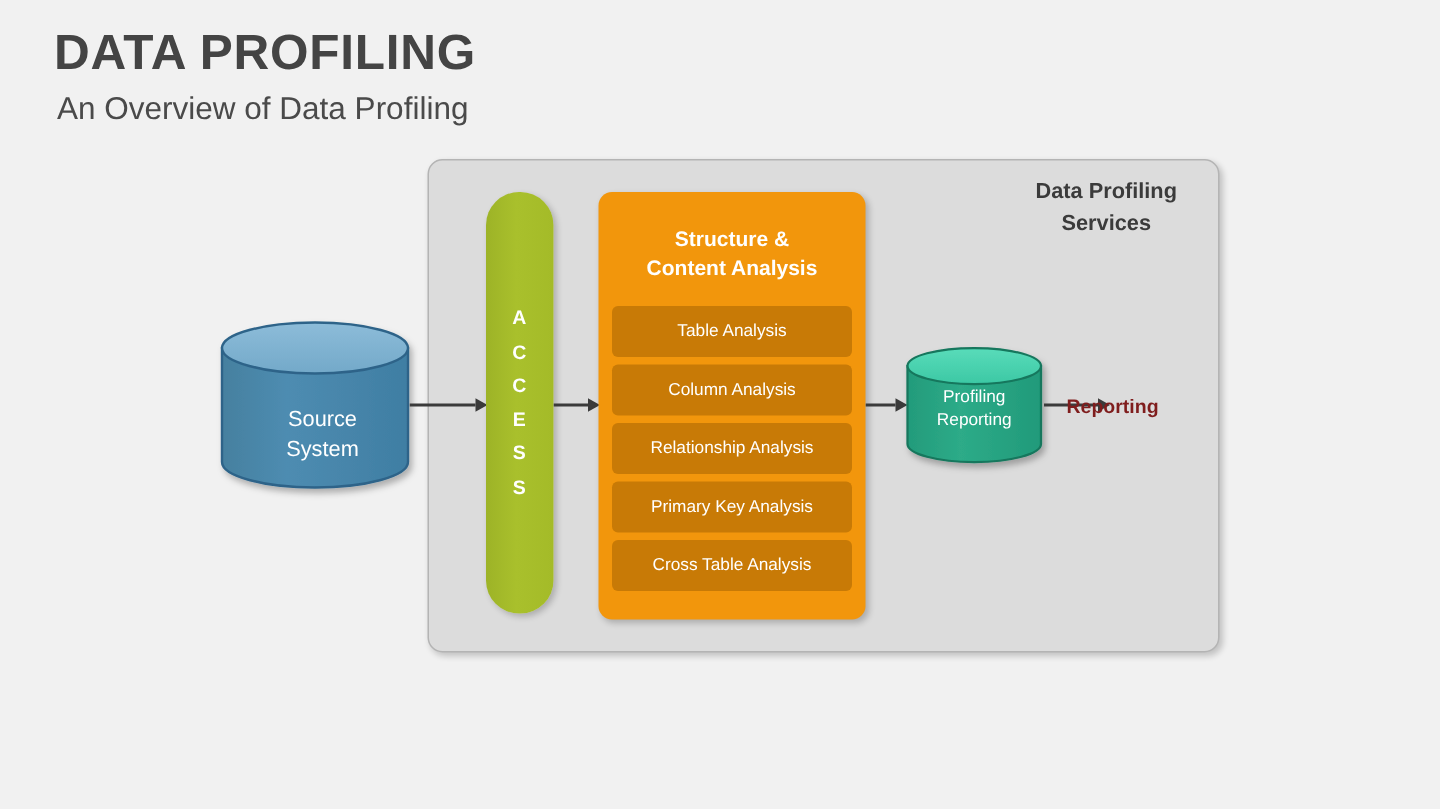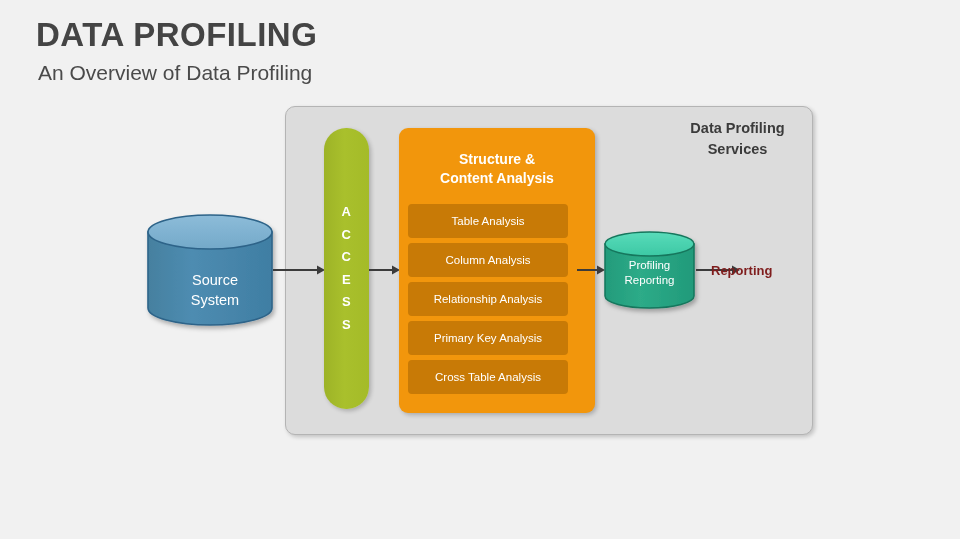--- a/index.html
+++ b/index.html
@@ -120,21 +120,21 @@
     font-weight: bold;
     line-height: 22.5px;
     letter-spacing: 0.5px;
   }
 
   
   #analysis-panel {
     position: absolute;
     left: 399px;
     top: 128px;
-    width: 196px;
+    width: 178px;
     height: 285px;
     background: #f2960c;
     border-radius: 9px;
     box-shadow: 2px 2px 4px rgba(0,0,0,0.22);
   }
   #analysis-heading {
     position: absolute;
     left: 0;
     top: 22px;
     width: 100%;

